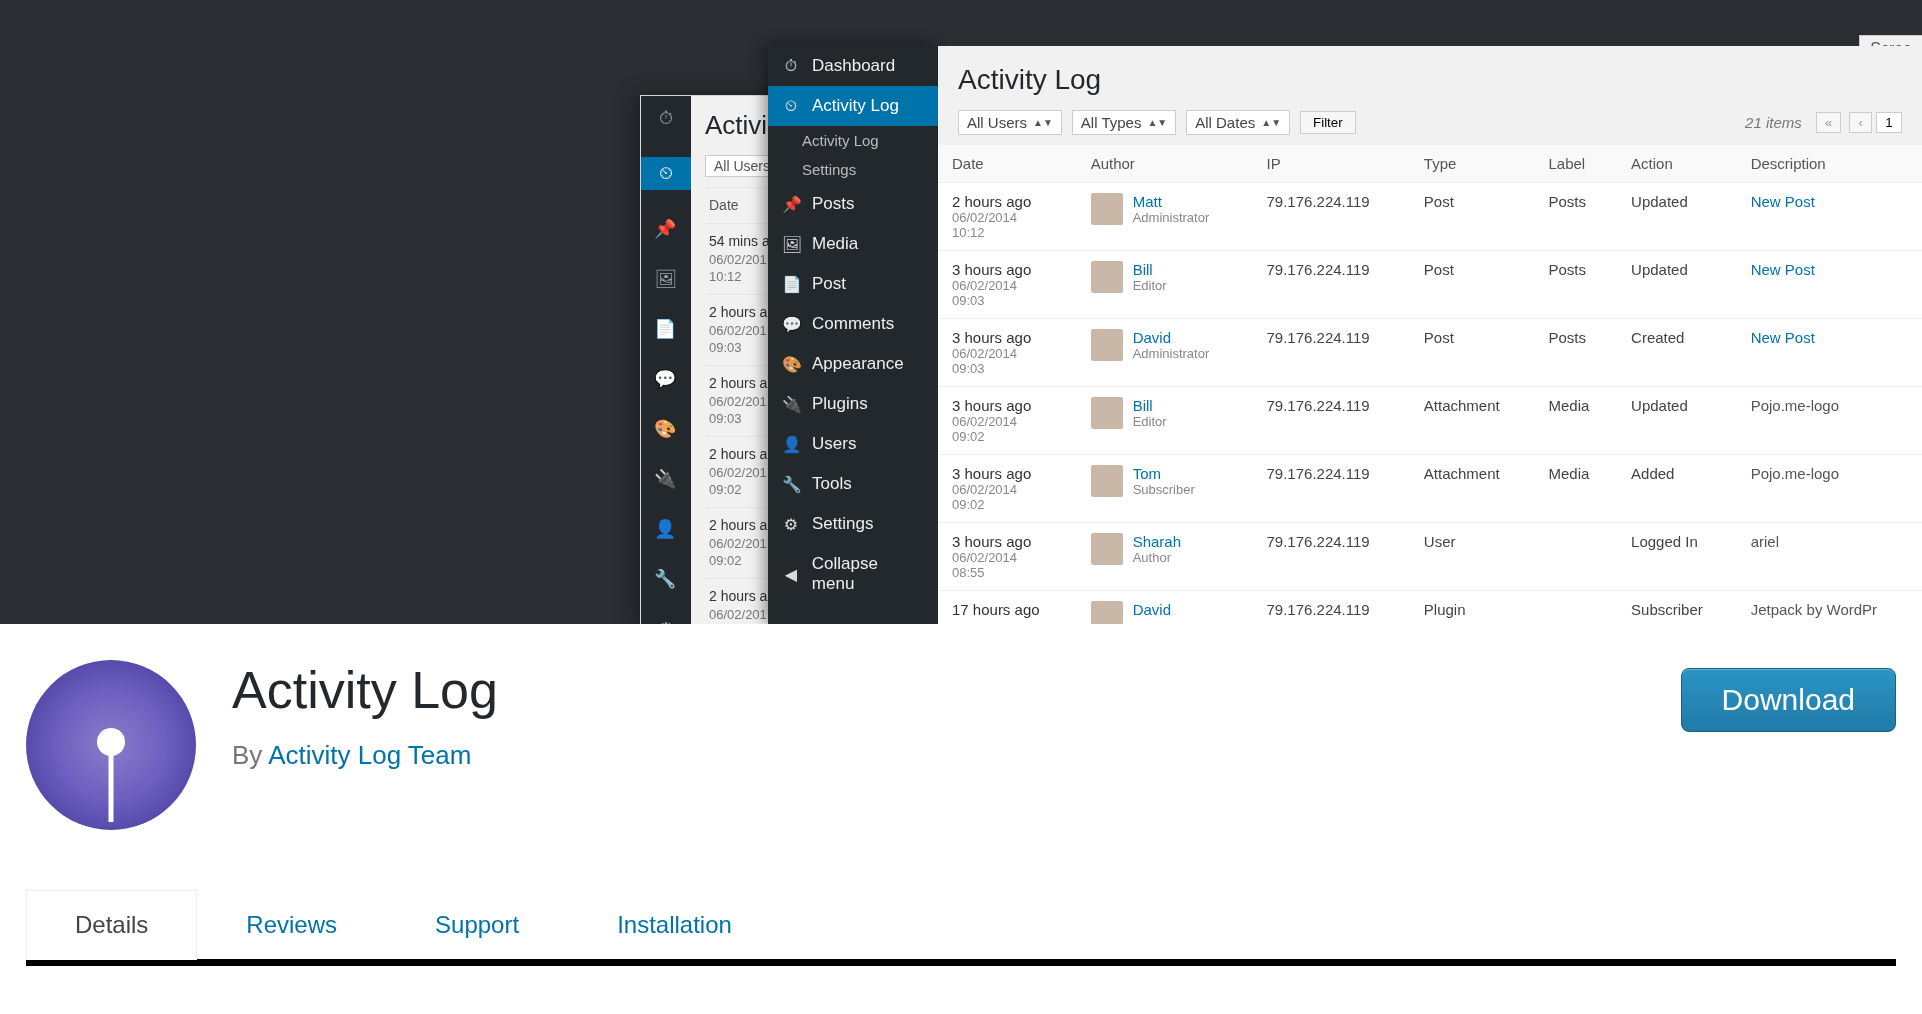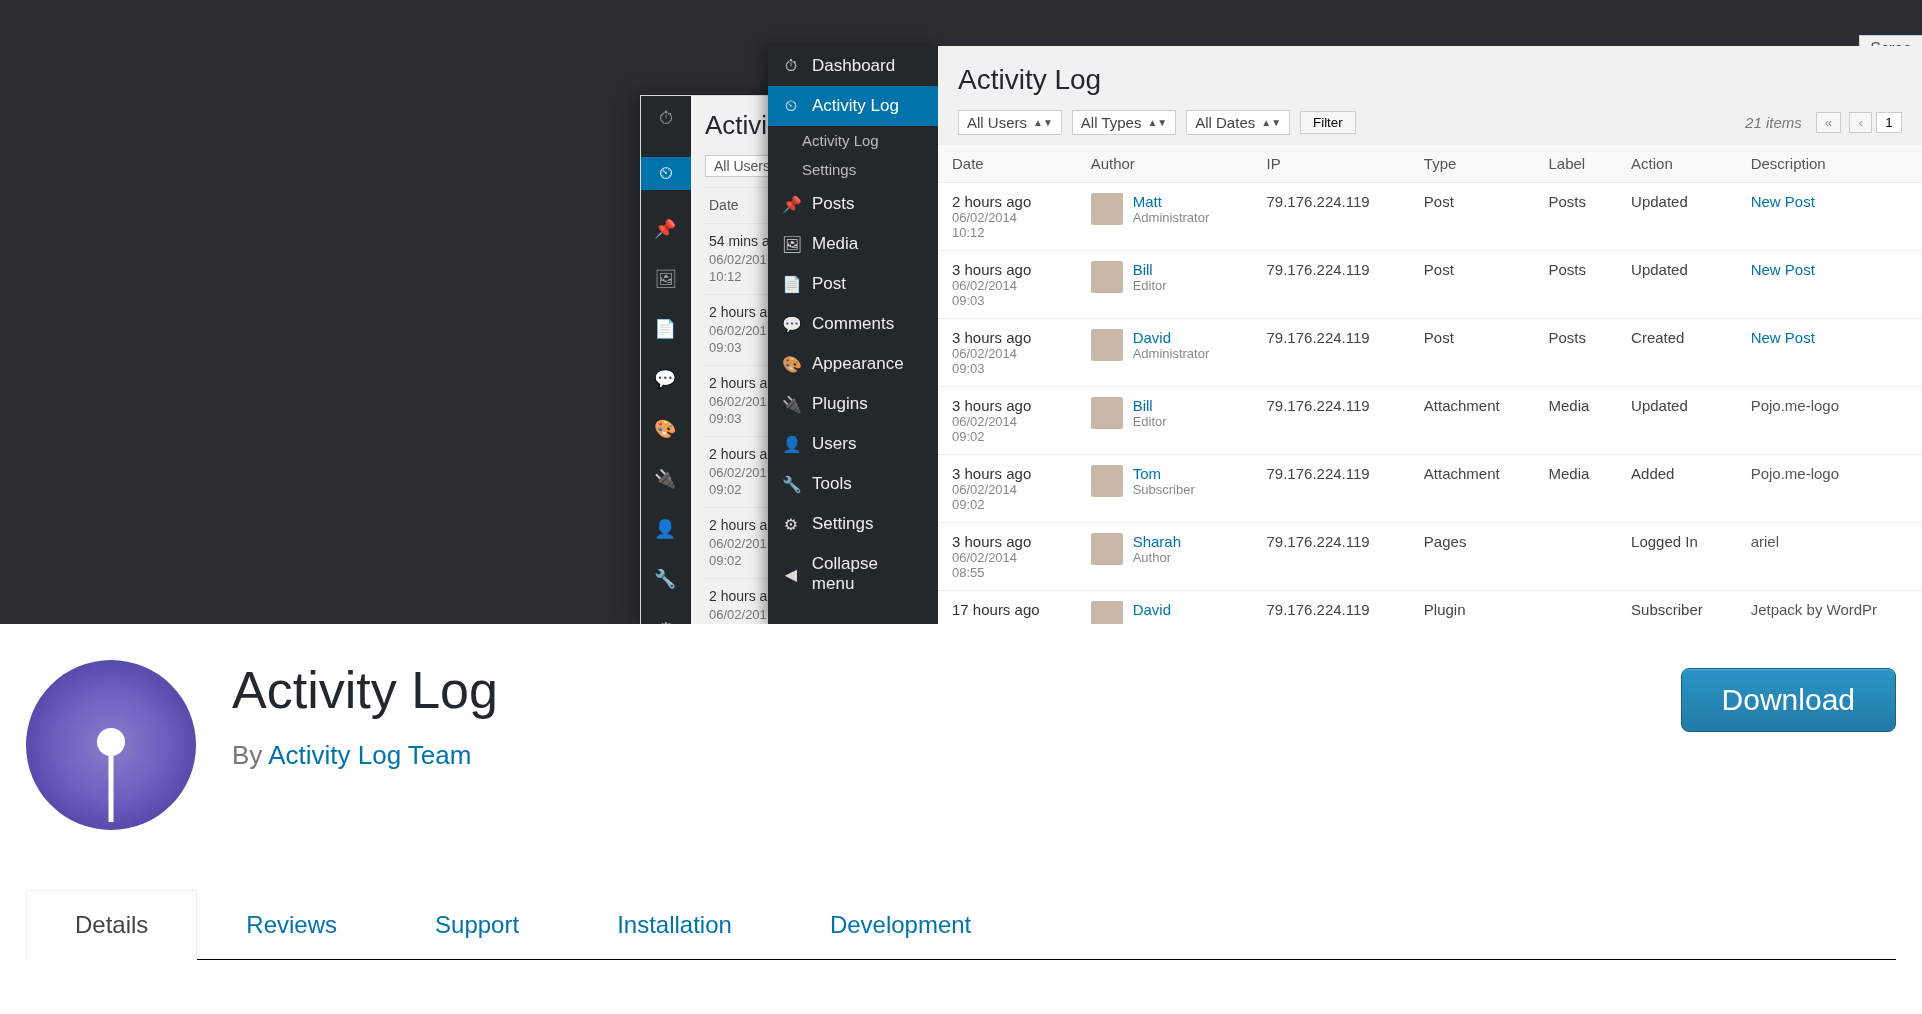--- a/index.html
+++ b/index.html
@@ -139,21 +139,21 @@
     border:1px solid #1b607f;
     color:#fff; font-size:30px; padding:14px 40px;
     border-radius:8px; cursor:pointer;
     box-shadow: inset 0 1px 0 rgba(255,255,255,.25);
     margin-top:8px;
   }
 
   
   .tabs {
     display:flex; gap:0; margin: 40px 26px 0 26px;
-    border-bottom:1px solid #000000;
+    border-bottom:7px solid #000000;
     font-size:24px;
   }
   .tabs .tab{
     padding: 20px 48px; color:#0073aa; cursor:pointer;
     border:1px solid transparent; border-bottom:none;
   }
   .tabs .tab.active{
     color:#444; border-color:#eee; border-bottom:1px solid #fff;
     margin-bottom:-1px; background:#fff;
   }
@@ -406,21 +406,21 @@
               <div class="t2">06/02/2014</div>
               <div class="t2">08:55</div>
             </td>
     <td>
               <div class="author">
                 <span class="avatar"></span>
                 <div><a href="#">Sharah</a><div class="t2">Author</div></div>
               </div>
             </td>
     <td>79.176.224.119</td>
-    <td>Pages</td>
+    <td>User</td>
     <td></td>
     <td>Logged In</td>
     <td><span class="desc plain">ariel</span></td>
           </tr>
           <tr>
     <td>
               <div class="t1">17 hours ago</div>
               <div class="t2"></div>
               <div class="t2"></div>
             </td>
@@ -451,14 +451,13 @@
   </div>
   <div class="spacer"></div>
   <button class="download-btn">Download</button>
 </div>
 
 <div class="tabs" id="tabs">
     <div class="tab active">Details</div>
     <div class="tab">Reviews</div>
     <div class="tab">Support</div>
     <div class="tab">Installation</div>
-    <div class="tab">Development</div>
   </div>
 
 </body></html>

